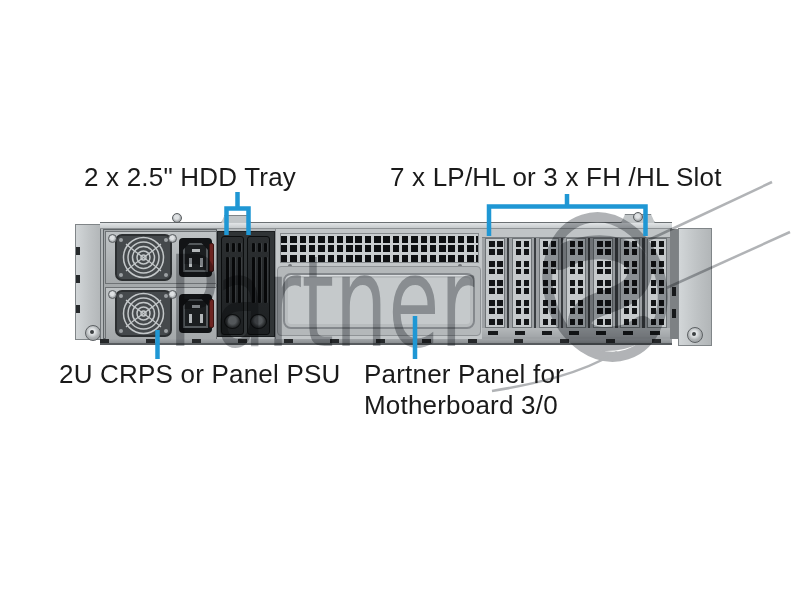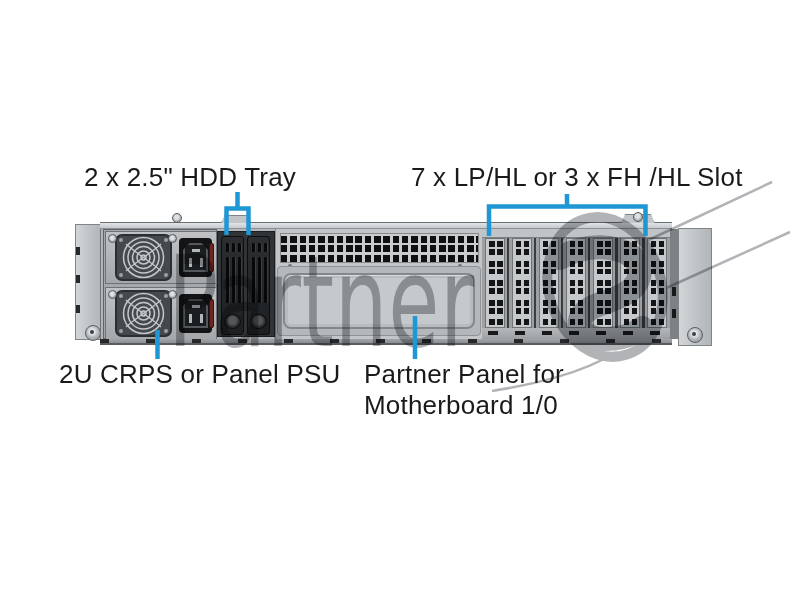--- a/index.html
+++ b/index.html
@@ -299,17 +299,17 @@
   </svg>
 
   <svg class="anno-svg" width="800" height="596" viewBox="0 0 800 596">
     <path class="blue-line" d="M237.5 192 L237.5 210 M226.5 235 L226.5 208.5 L248.5 208.5 L248.5 235"></path>
     <path class="blue-line" d="M567 194 L567 208 M489 236 L489 206.5 L645.5 206.5 L645.5 236"></path>
     <path class="blue-line" d="M157.5 330 L157.5 359"></path>
     <path class="blue-line" d="M415 316 L415 359"></path>
   </svg>
 
   <div class="callout" style="left:84px;top:162px;">2 x 2.5" HDD Tray</div>
-  <div class="callout" style="left:411px;top:162px;">7 x LP/HL or 3 x FH /HL Slot</div>
+  <div class="callout" style="left:390px;top:162px;">7 x LP/HL or 3 x FH /HL Slot</div>
   <div class="callout" style="left:59px;top:359px;"><span>2U CRPS or Panel PSU</span><br></div>
-  <div class="callout" style="left:364px;top:359px;"><span>Partner Panel for</span><br><span>Motherboard 1/0</span></div>
+  <div class="callout" style="left:364px;top:359px;"><span>Partner Panel for</span><br><span>Motherboard 3/0</span></div>
 
 </div>
 
 </body></html>

